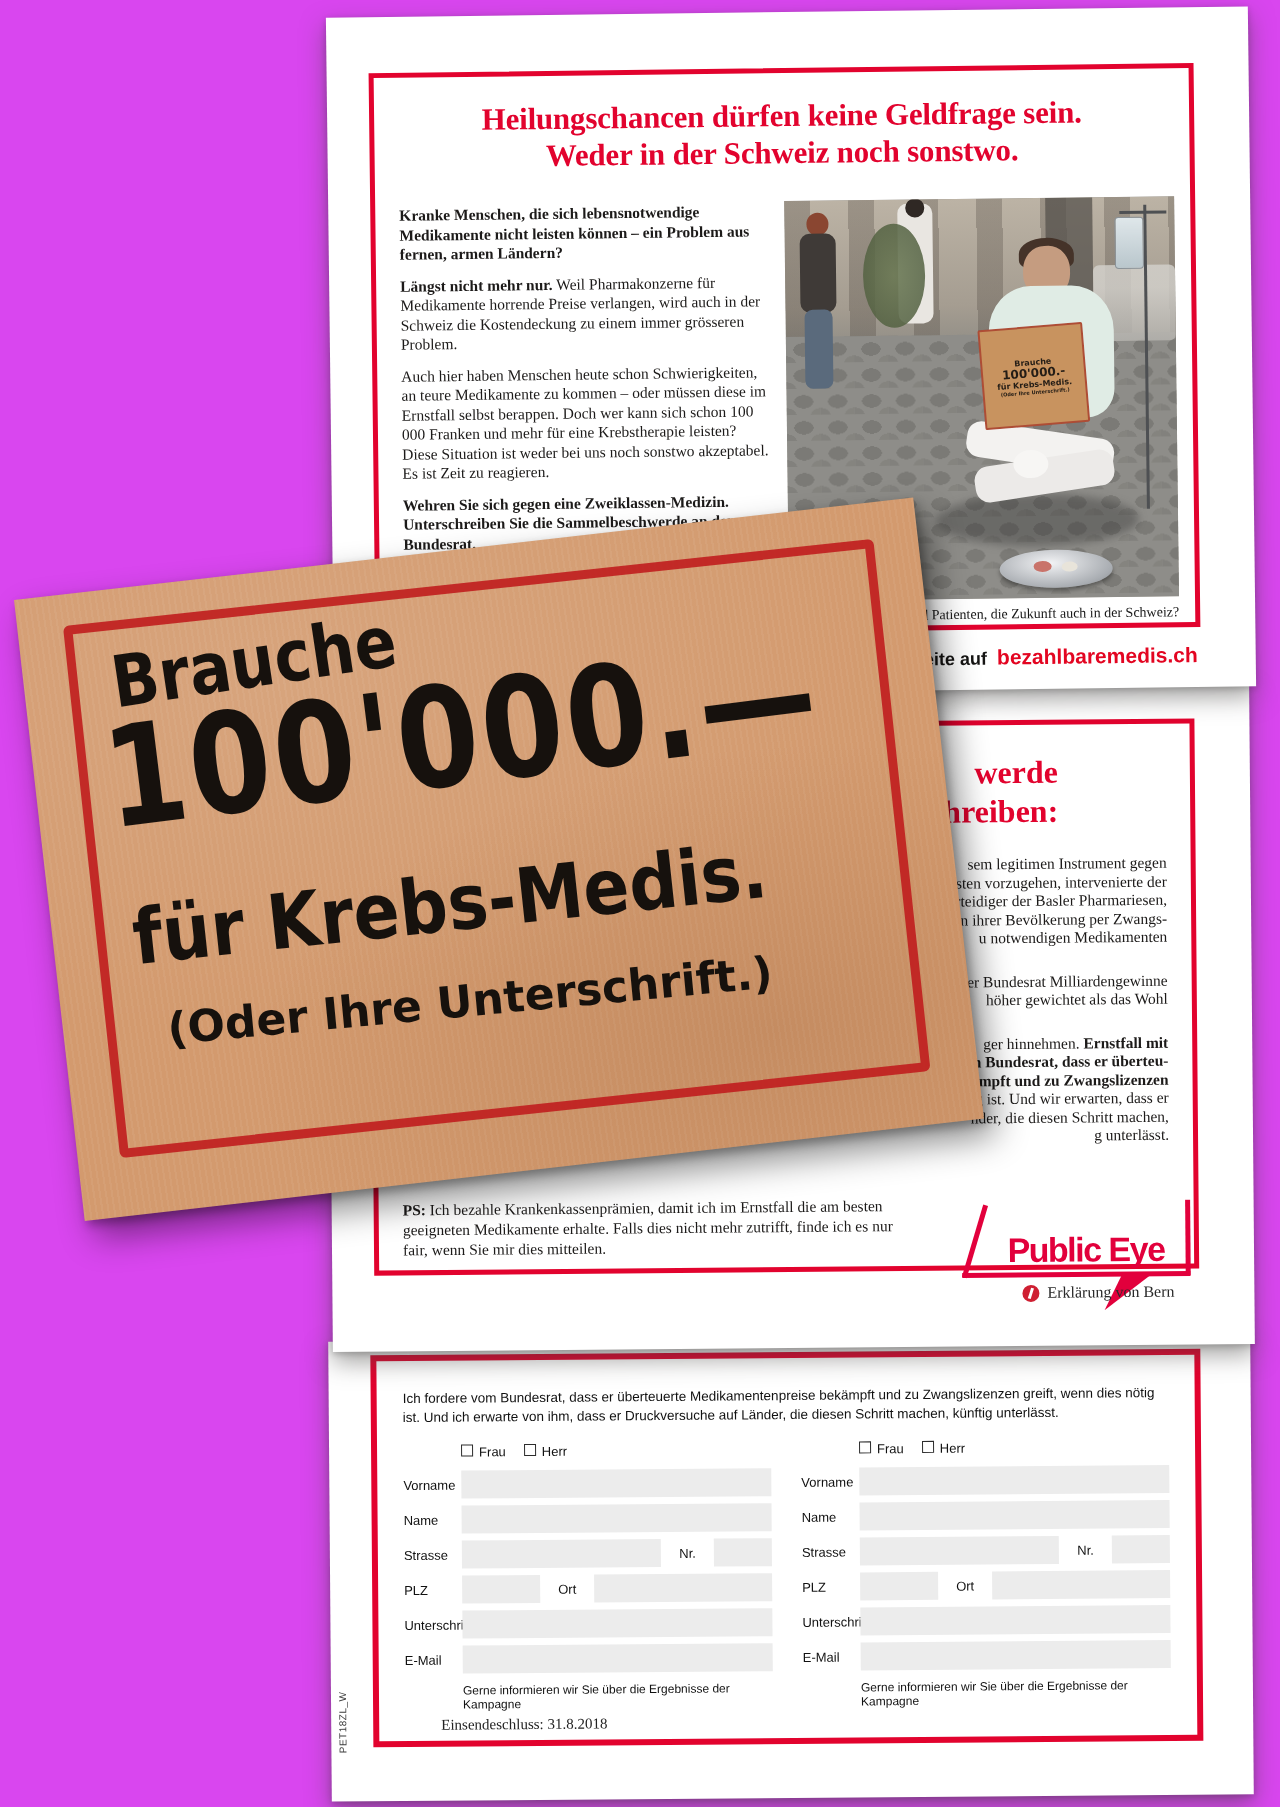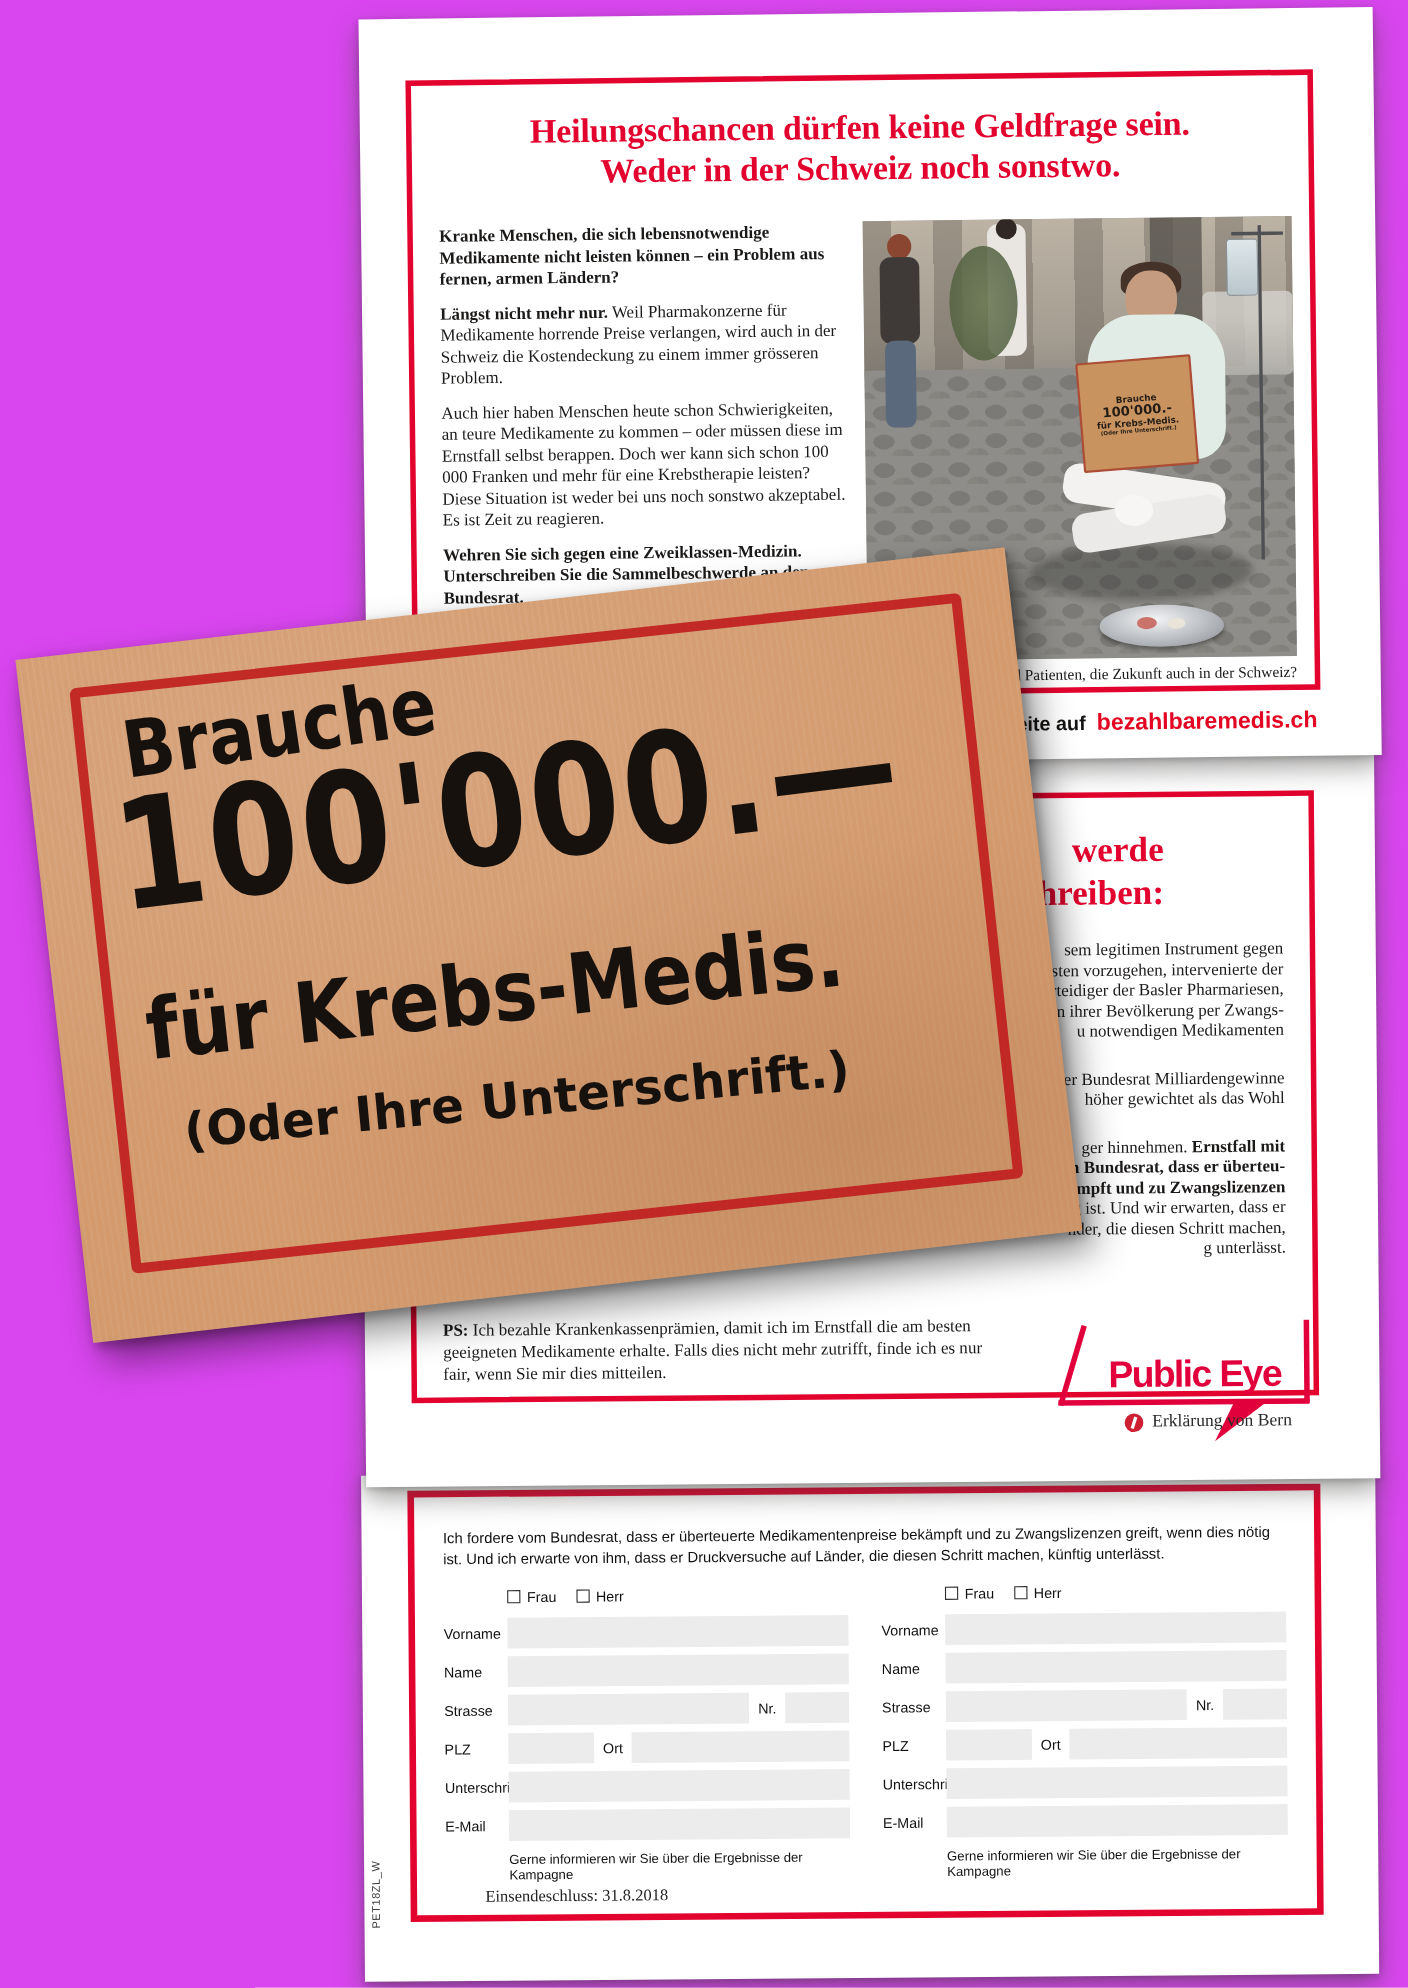--- a/index.html
+++ b/index.html
@@ -119,24 +119,24 @@
   .hl3{left:80px;  top:312px; font-size:68px; transform:rotate(.4deg) scaleY(1.12);}
   .hl4{left:104px; top:424px; font-size:44px; transform:rotate(1.1deg);}
 
   
   .form-intro{position:absolute; left:26px; top:28px; right:28px;
       font:13.5px/19px "Liberation Sans", sans-serif; color:#111;}
   #form-cols{position:absolute; left:26px; top:82px; right:26px; display:flex; gap:30px;}
   .fcol{flex:1; font-family:"Liberation Sans", sans-serif;}
   .gender-row{display:flex; gap:18px; align-items:center; margin:0 0 10px 58px; height:18px;}
   .cb{width:12px; height:12px; border:1.5px solid #2c2c2c; background:#fff; display:inline-block; margin-right:6px; vertical-align:-2px;}
-  .cb-label{font-size:13px; color:#111; display:flex; align-items:center;}
+  .cb-label{font-size:13px; color:#111; display:flex; }
   .frow{display:flex; align-items:center; margin-bottom:7px; height:28px;}
   .flabel{width:58px; flex:0 0 58px; font-size:13px; color:#111;}
-  .fmid{font-size:13px; color:#111; padding:0 8px;}
+  .fmid{font-size:13px; color:#111; padding:0 18px;}
   .finput{background:var(--input); height:28px; flex:1;}
   .finput.nr{flex:0 0 58px;}
   .finput.plz{flex:0 0 78px;}
   .form-note{margin:10px 0 0 58px; font-size:12px; color:#111;}
   .deadline{position:absolute; left:62px; top:356px; font:15px "Liberation Serif", serif; color:#222;}
   .print-code{position:absolute; left:6px; top:350px; writing-mode:vertical-rl; transform:rotate(180deg);
       font:10px "Liberation Sans", sans-serif; letter-spacing:.5px; color:#3a3a3a;}
 </style>
 </head>
 <body>

